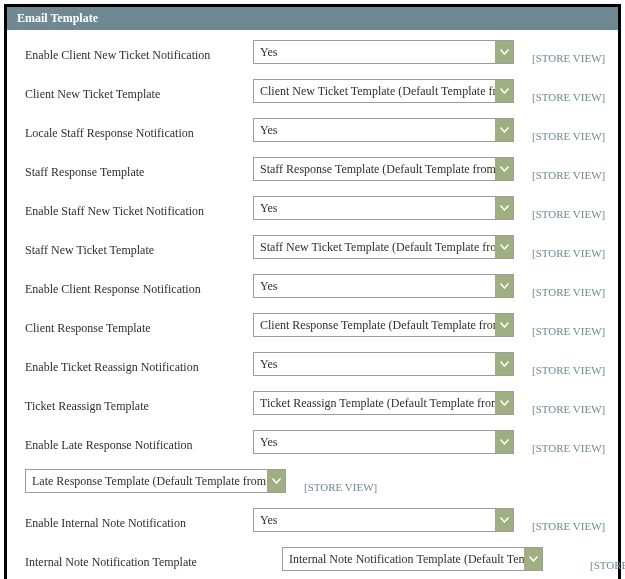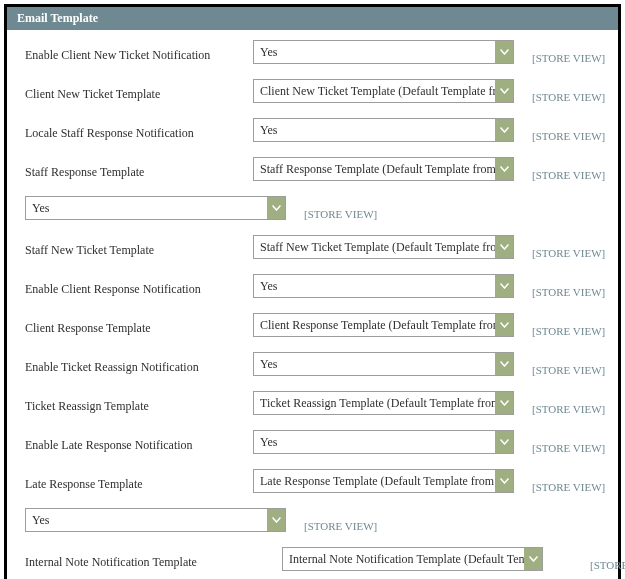--- a/index.html
+++ b/index.html
@@ -142,20 +142,21 @@
             <svg width="9" height="6" viewBox="0 0 9 6">
                 <path d="M0.5 0.5 L4.5 5 L8.5 0.5" fill="none" stroke="#fff" stroke-width="1.5"></path>
               </svg>
           </span>
         </div>
       </div>
       <div class="scope">[STORE VIEW]</div>
     </div>
 
     <div class="form-row">
+      <div class="form-label">Enable Staff New Ticket Notification</div>
       <div class="select-wrap">
         <div class="select-box">
           <span>Yes</span>
           <span class="select-arrow">
             <svg width="9" height="6" viewBox="0 0 9 6">
                 <path d="M0.5 0.5 L4.5 5 L8.5 0.5" fill="none" stroke="#fff" stroke-width="1.5"></path>
               </svg>
           </span>
         </div>
       </div>
@@ -246,35 +247,35 @@
             <svg width="9" height="6" viewBox="0 0 9 6">
                 <path d="M0.5 0.5 L4.5 5 L8.5 0.5" fill="none" stroke="#fff" stroke-width="1.5"></path>
               </svg>
           </span>
         </div>
       </div>
       <div class="scope">[STORE VIEW]</div>
     </div>
 
     <div class="form-row">
-      <div class="form-label">Late Response Template</div>
       <div class="select-wrap">
         <div class="select-box">
           <span>Late Response Template (Default Template from Locale)</span>
           <span class="select-arrow">
             <svg width="9" height="6" viewBox="0 0 9 6">
                 <path d="M0.5 0.5 L4.5 5 L8.5 0.5" fill="none" stroke="#fff" stroke-width="1.5"></path>
               </svg>
           </span>
         </div>
       </div>
       <div class="scope">[STORE VIEW]</div>
     </div>
 
     <div class="form-row">
+      <div class="form-label">Enable Internal Note Notification</div>
       <div class="select-wrap">
         <div class="select-box">
           <span>Yes</span>
           <span class="select-arrow">
             <svg width="9" height="6" viewBox="0 0 9 6">
                 <path d="M0.5 0.5 L4.5 5 L8.5 0.5" fill="none" stroke="#fff" stroke-width="1.5"></path>
               </svg>
           </span>
         </div>
       </div>

